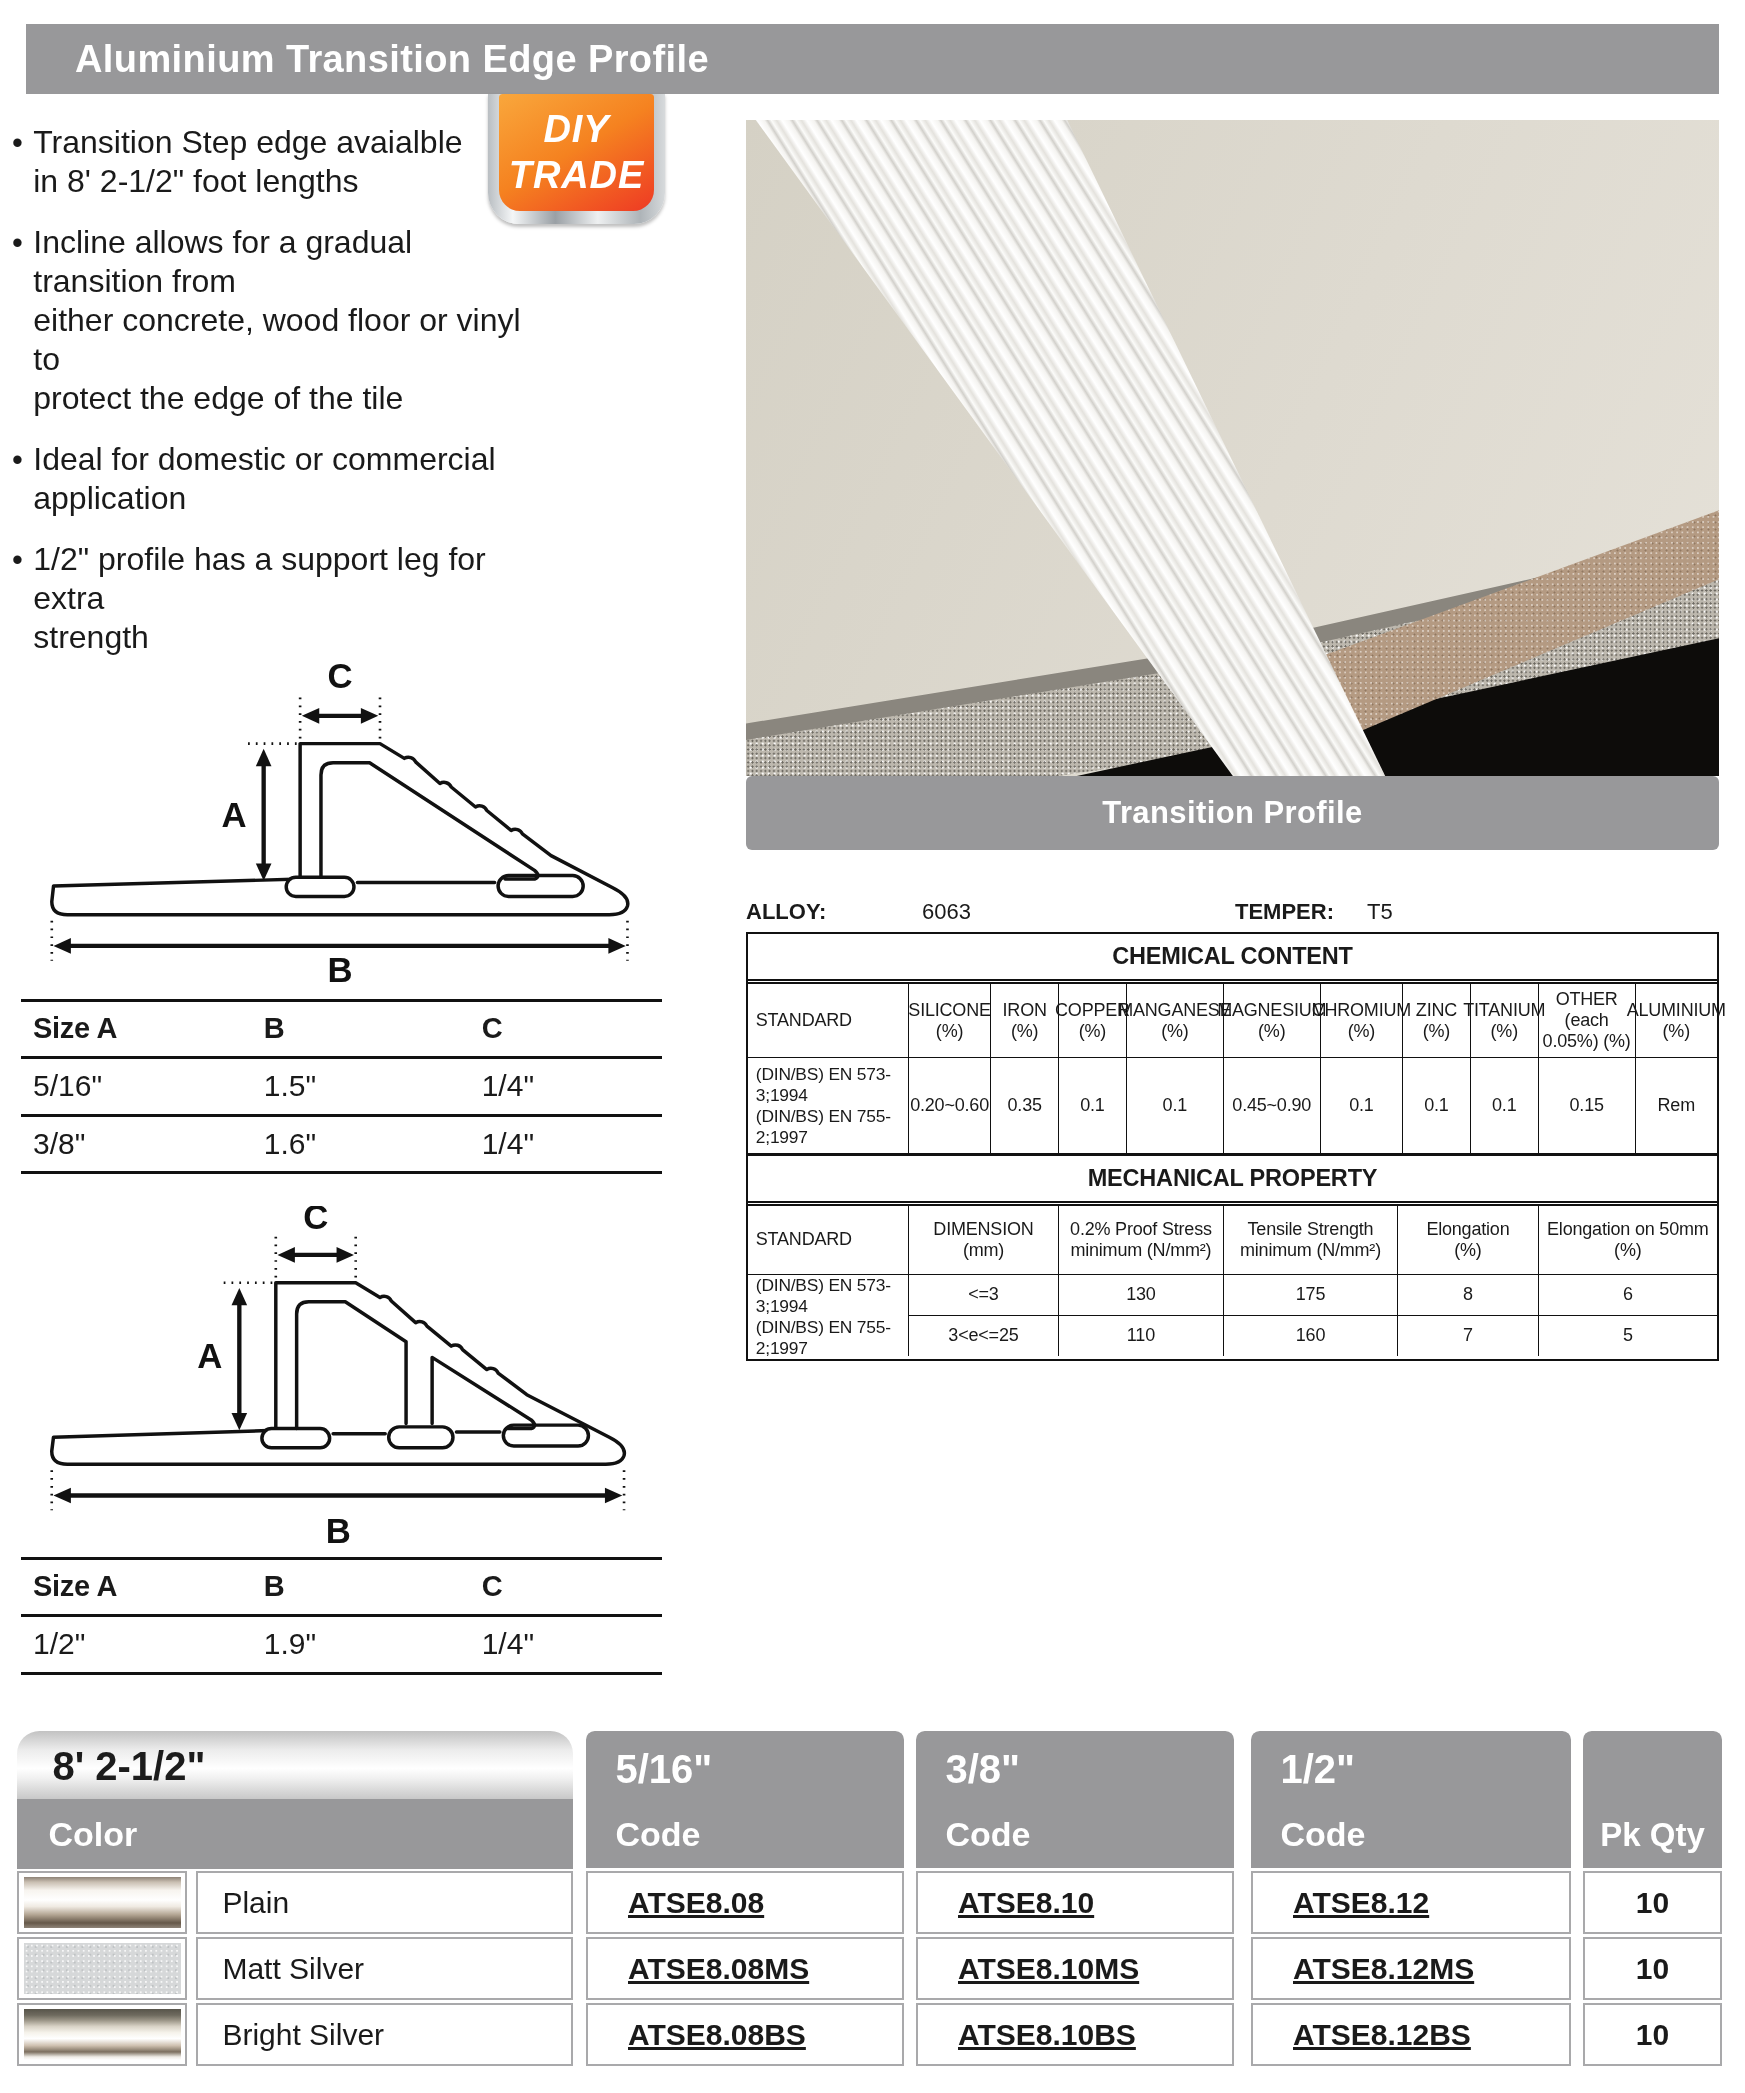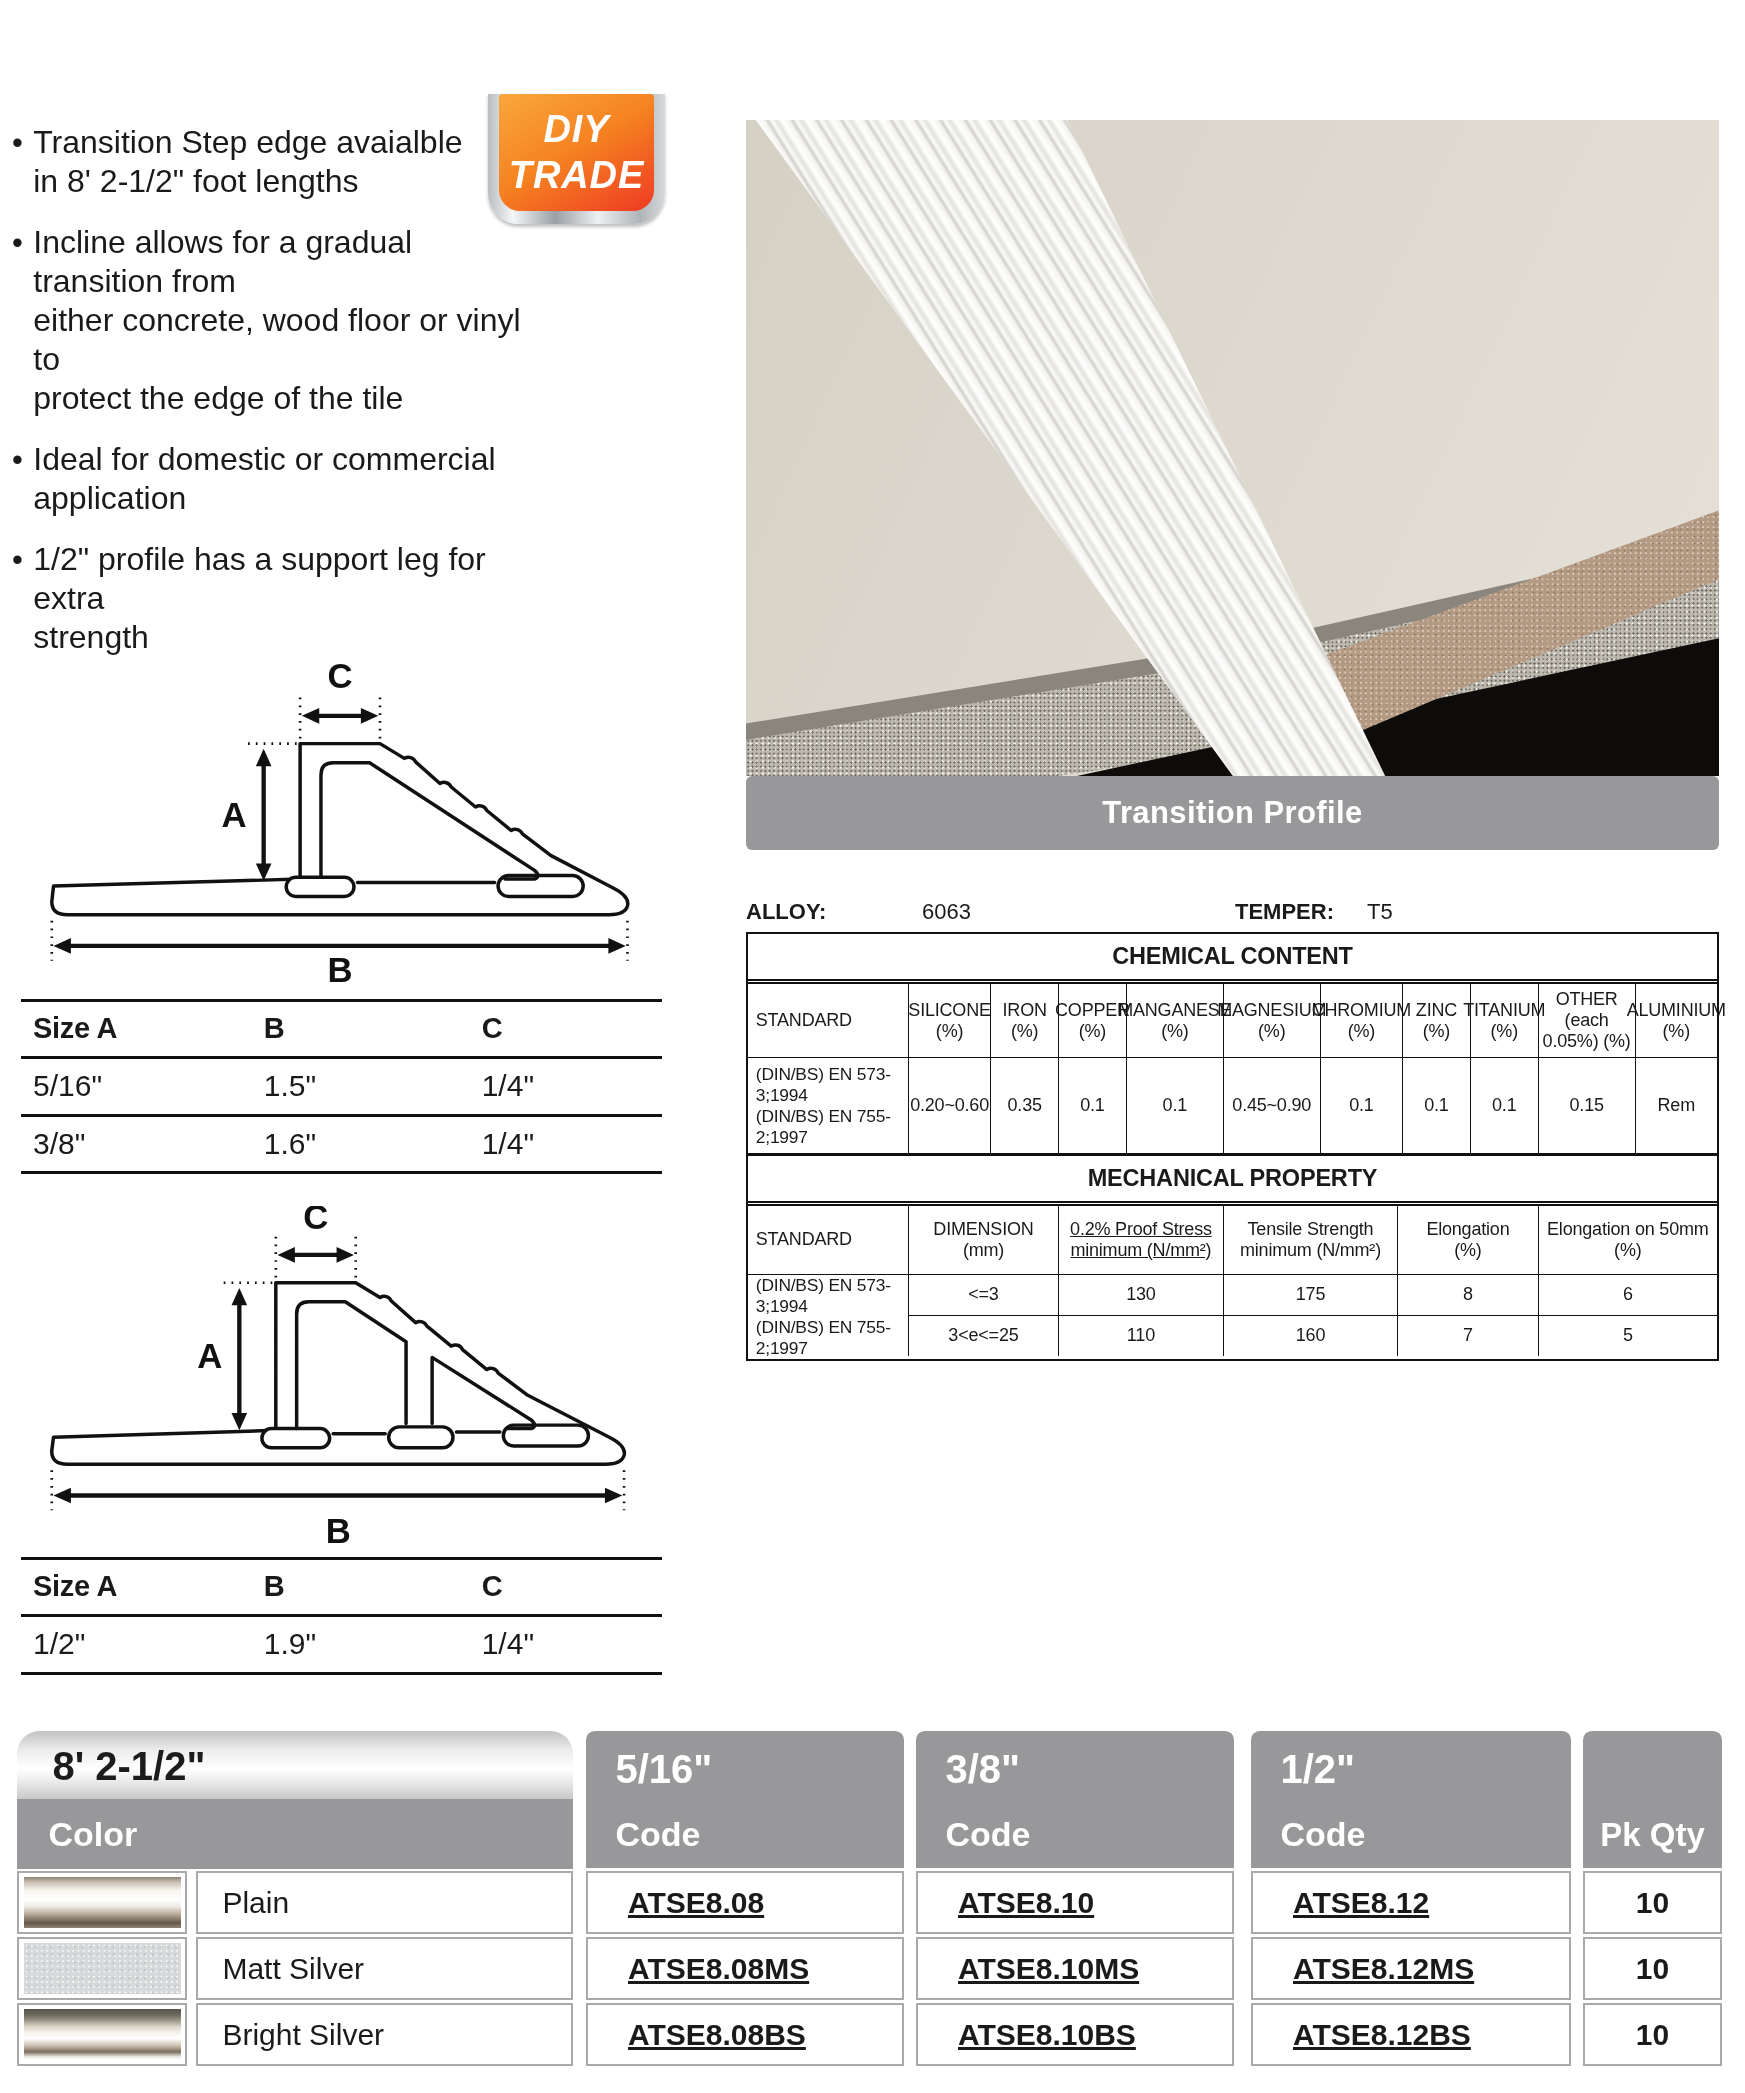--- a/index.html
+++ b/index.html
@@ -76,21 +76,21 @@
      font-weight:bold;font-size:23.5px;border-bottom:5.2px double #111;}
   .tb-title.mid{border-top:3.5px solid #111;}
   .frow{display:flex;align-items:stretch;}
   .cell{display:flex;align-items:center;justify-content:center;text-align:center;
         padding:5.2px 2.6px;box-sizing:border-box;border-left:1.7px solid #111;}
   .cell.first{border-left:none;justify-content:flex-start;text-align:left;padding-left:7.8px;}
   .tb-head .cell{min-height:73px;}
   .tb-data .cell{min-height:57px;}
   .cw0{width:16.5%;} .cw1{width:8.5%;} .cw2{width:7%;} .cw3{width:7%;} .cw4{width:10%;}
   .cw5{width:10%;} .cw6{width:8.5%;} .cw7{width:7%;} .cw8{width:7%;} .cw9{width:10%;} .cw10{width:8.5%;}
-  .mw0{width:16.5%;} .mw1{width:15.5%;} .mw2{width:17%;text-decoration:underline;} .mw3{width:18%;} .mw4{width:14.5%;} .mw5{width:18.5%;}
+  .mw0{width:16.5%;} .mw1{width:15.5%;} .mw2{width:17%;} .mw3{width:18%;} .mw4{width:14.5%;} .mw5{width:18.5%;}
   .tb-head2 .cell{min-height:68px;}
   .mech-data{display:flex;}
   .mech-std{width:16.5%;display:flex;align-items:center;padding-left:7.8px;box-sizing:border-box;}
   .mech-right{width:83.5%;}
   .mrow{display:flex;}
   .mrow + .mrow{border-top:1.7px solid #111;}
   .mrow .cell{min-height:40px;}
   .rw1{width:18.56%;border-left:1.7px solid #111;} .rw2{width:20.36%;} .rw3{width:21.56%;} .rw4{width:17.37%;} .rw5{width:22.15%;}
 
   
@@ -114,20 +114,23 @@
   .swatch-bright{background:linear-gradient(180deg,#57544a 0%,#6e6a5e 12%,#9a9486 22%,#d8d2c6 34%,#f5f2ea 46%,#ffffff 58%,#cdbfae 72%,#7c6f5f 84%,#efece6 94%,#ffffff 100%);}
   .lblcell{left:179px;width:377px;display:flex;align-items:center;padding-left:24px;font-size:30px;}
   .codecell{left:0;width:100%;display:flex;align-items:center;padding-left:40px;font-size:30px;font-weight:bold;text-decoration:underline;}
   .pkcell{left:0;width:100%;display:flex;align-items:center;justify-content:center;font-size:30px;font-weight:bold;}
 </style>
 </head>
 <body>
 
 <div id="page">
 
+  <div class="abs header-bar">
+    <div class="header-title">Aluminium Transition Edge Profile</div>
+  </div>
 
   <div class="abs diy-badge">
     <div class="diy-inner">
       <div class="diy-line">DIY</div>
       <div class="diy-line">TRADE</div>
     </div>
   </div>
 
   <div class="abs bullets">
     <div class="bullet">

